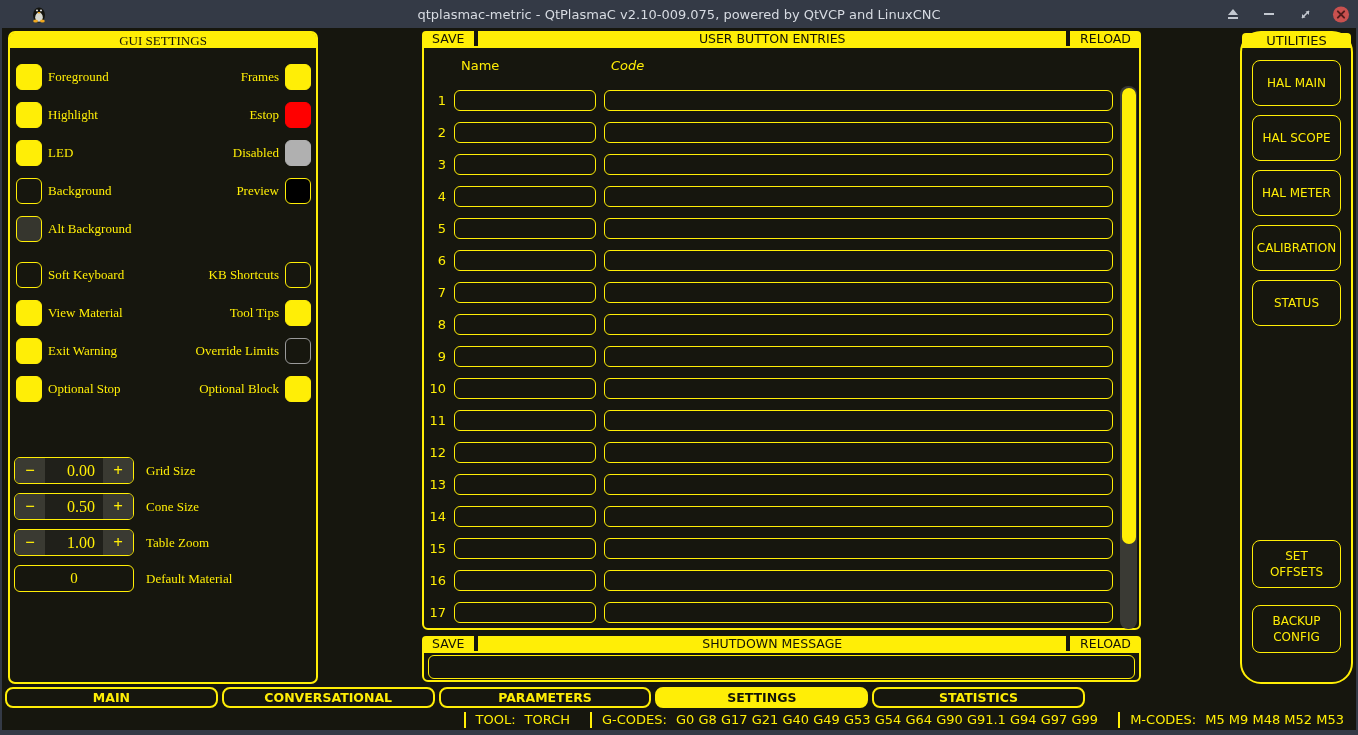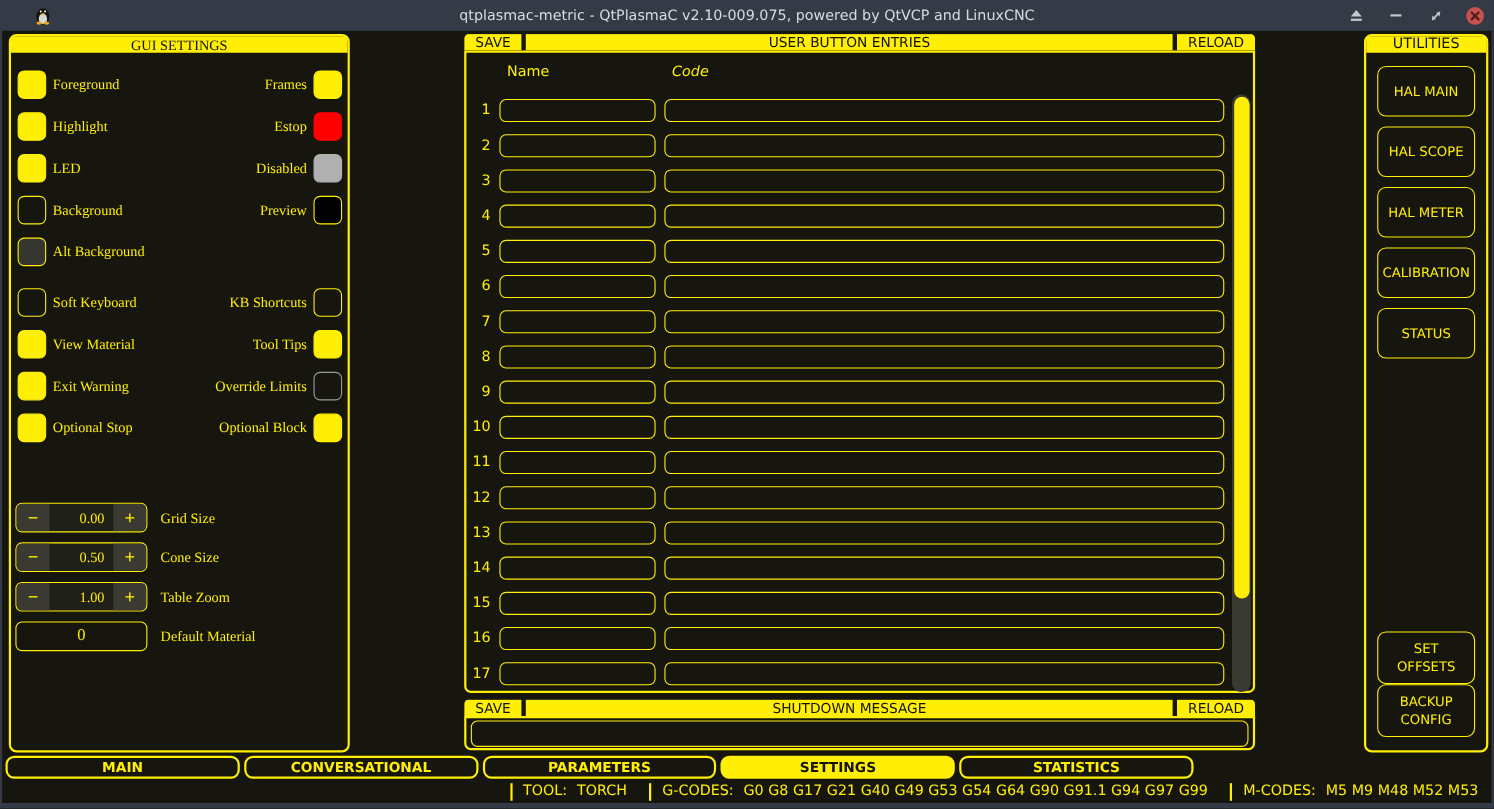--- a/index.html
+++ b/index.html
@@ -33,21 +33,21 @@
   .cb-side{display:flex;align-items:center;gap:6px;}
   .cb-label{color:var(--y);font-size:13px;}
   .swatch{width:26px;height:26px;border-radius:6px;border:1.5px solid var(--y);cursor:pointer;flex:0 0 auto;}
   .cb-gap{height:8px;}
   .spin-area{margin-top:49px;}
   .spin-row{display:flex;align-items:center;height:27px;margin:0 0 9px 4px;}
   .spinbox{width:120px;height:27px;border:1.5px solid var(--y);border-radius:6px;display:flex;overflow:hidden;background:#20201a;}
   .spin-btn{width:30px;display:flex;align-items:center;justify-content:center;background:#3a3a32;
     color:var(--y);font-size:17px;font-weight:bold;cursor:pointer;line-height:1;}
   .spin-val{flex:1;display:flex;align-items:center;justify-content:flex-end;padding-right:8px;
-    color:var(--y);font-size:13px;}
+    color:var(--y);font-size:16px;}
   .spin-label{color:var(--y);font-size:13px;margin-left:12px;}
   .dm-input{width:120px;height:27px;border:1.5px solid var(--y);border-radius:6px;background:var(--bg);
     color:var(--y);font-size:15px;display:flex;align-items:center;justify-content:center;}
 
   
   #ub-panel{position:absolute;left:420px;top:3px;width:719px;height:601px;}
   .ub-body{position:relative;height:584px;border:2px solid var(--y);border-radius:0 0 6px 6px;
     background:var(--bg);padding:10px 0 0 4px;}
   .ub-colhead{display:flex;height:26px;color:var(--y);font-size:13px;align-items:flex-start;}
   .ub-colhead .h-name{margin-left:33px;width:148px;}
@@ -62,27 +62,27 @@
   .ub-thumb{position:absolute;left:1.5px;top:2px;width:14px;height:84%;background:var(--y);border-radius:7px;cursor:pointer;}
 
   
   #sd-panel{position:absolute;left:420px;top:608px;width:719px;height:48px;}
   .sd-body{height:31px;border:2px solid var(--y);border-radius:0 0 6px 6px;background:var(--bg);
     display:flex;align-items:center;padding:0 4px;}
   .sd-input{width:100%;height:24px;background:var(--bg);border:1px solid var(--y);border-radius:6px;
     color:var(--y);font-size:13px;padding:0 8px;outline:none;}
 
   
-  #util-panel{left:1238px;top:3px;width:113px;height:653px;display:flex;flex-direction:column;}
+  #util-panel{left:1238px;top:3px;width:113px;height:653px;display:flex;flex-direction:column;border-radius:21px;}
   .util-body{flex:1;display:flex;flex-direction:column;align-items:center;padding:12px 0 12px 0;}
   .util-btn{width:89px;min-height:46px;border:1.5px solid var(--y);border-radius:8px;background:var(--bg);
     color:var(--y);font-size:12px;display:flex;align-items:center;justify-content:center;text-align:center;
     margin-bottom:9px;cursor:pointer;padding:2px 5px;line-height:1.35;}
   .util-spacer{flex:1;}
-  .util-btn.bottom{min-height:48px;margin-bottom:0;}
+  .util-btn.bottom{min-height:48px;margin-bottom:17px;}
 
   
   .tabbar{position:absolute;left:3px;top:659px;width:1080px;height:21px;display:flex;gap:4px;font-weight:bold;}
   .tab{flex:1;border:2px solid var(--y);border-radius:8px;background:var(--bg);color:var(--y);
     font-size:12.5px;display:flex;align-items:center;justify-content:center;cursor:pointer;}
   .tab.active{background:var(--y);color:#141407;}
 
   
   .statusbar{position:absolute;left:0;top:681px;width:1354px;height:21px;display:flex;
     align-items:center;justify-content:flex-end;padding-right:12px;color:var(--y);font-size:13px;}

